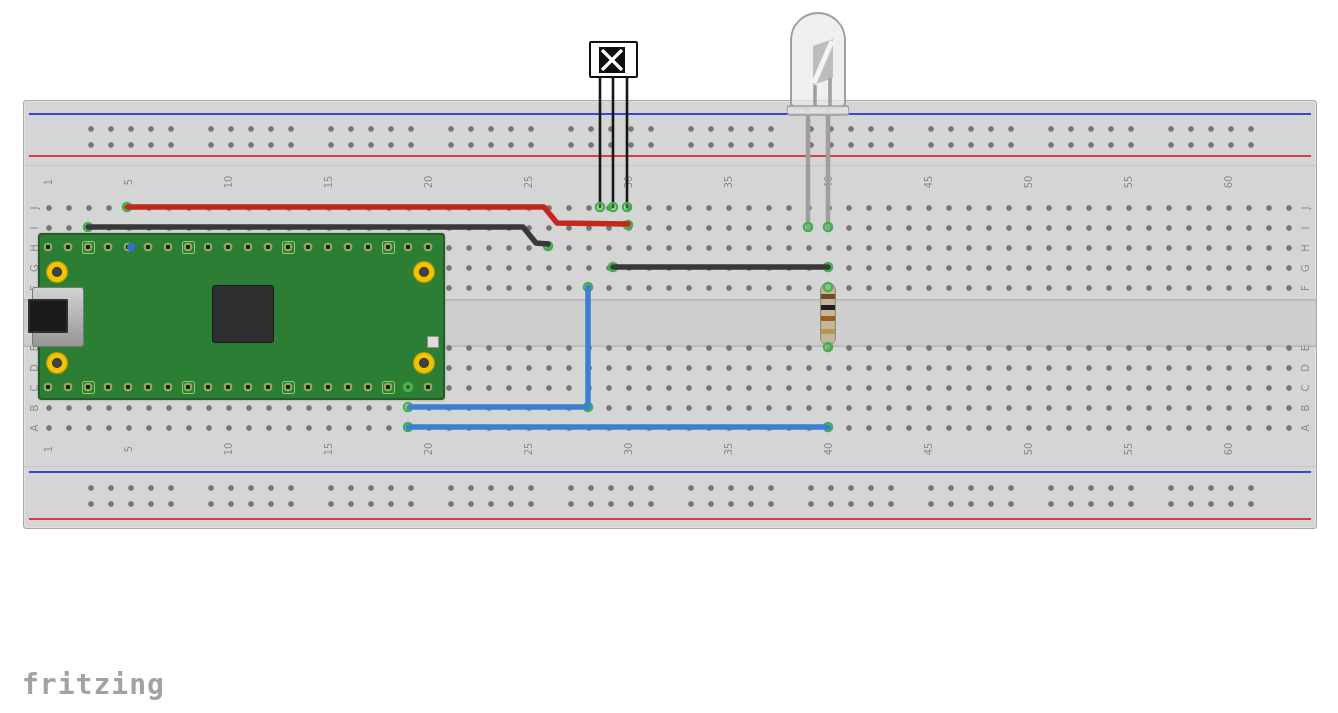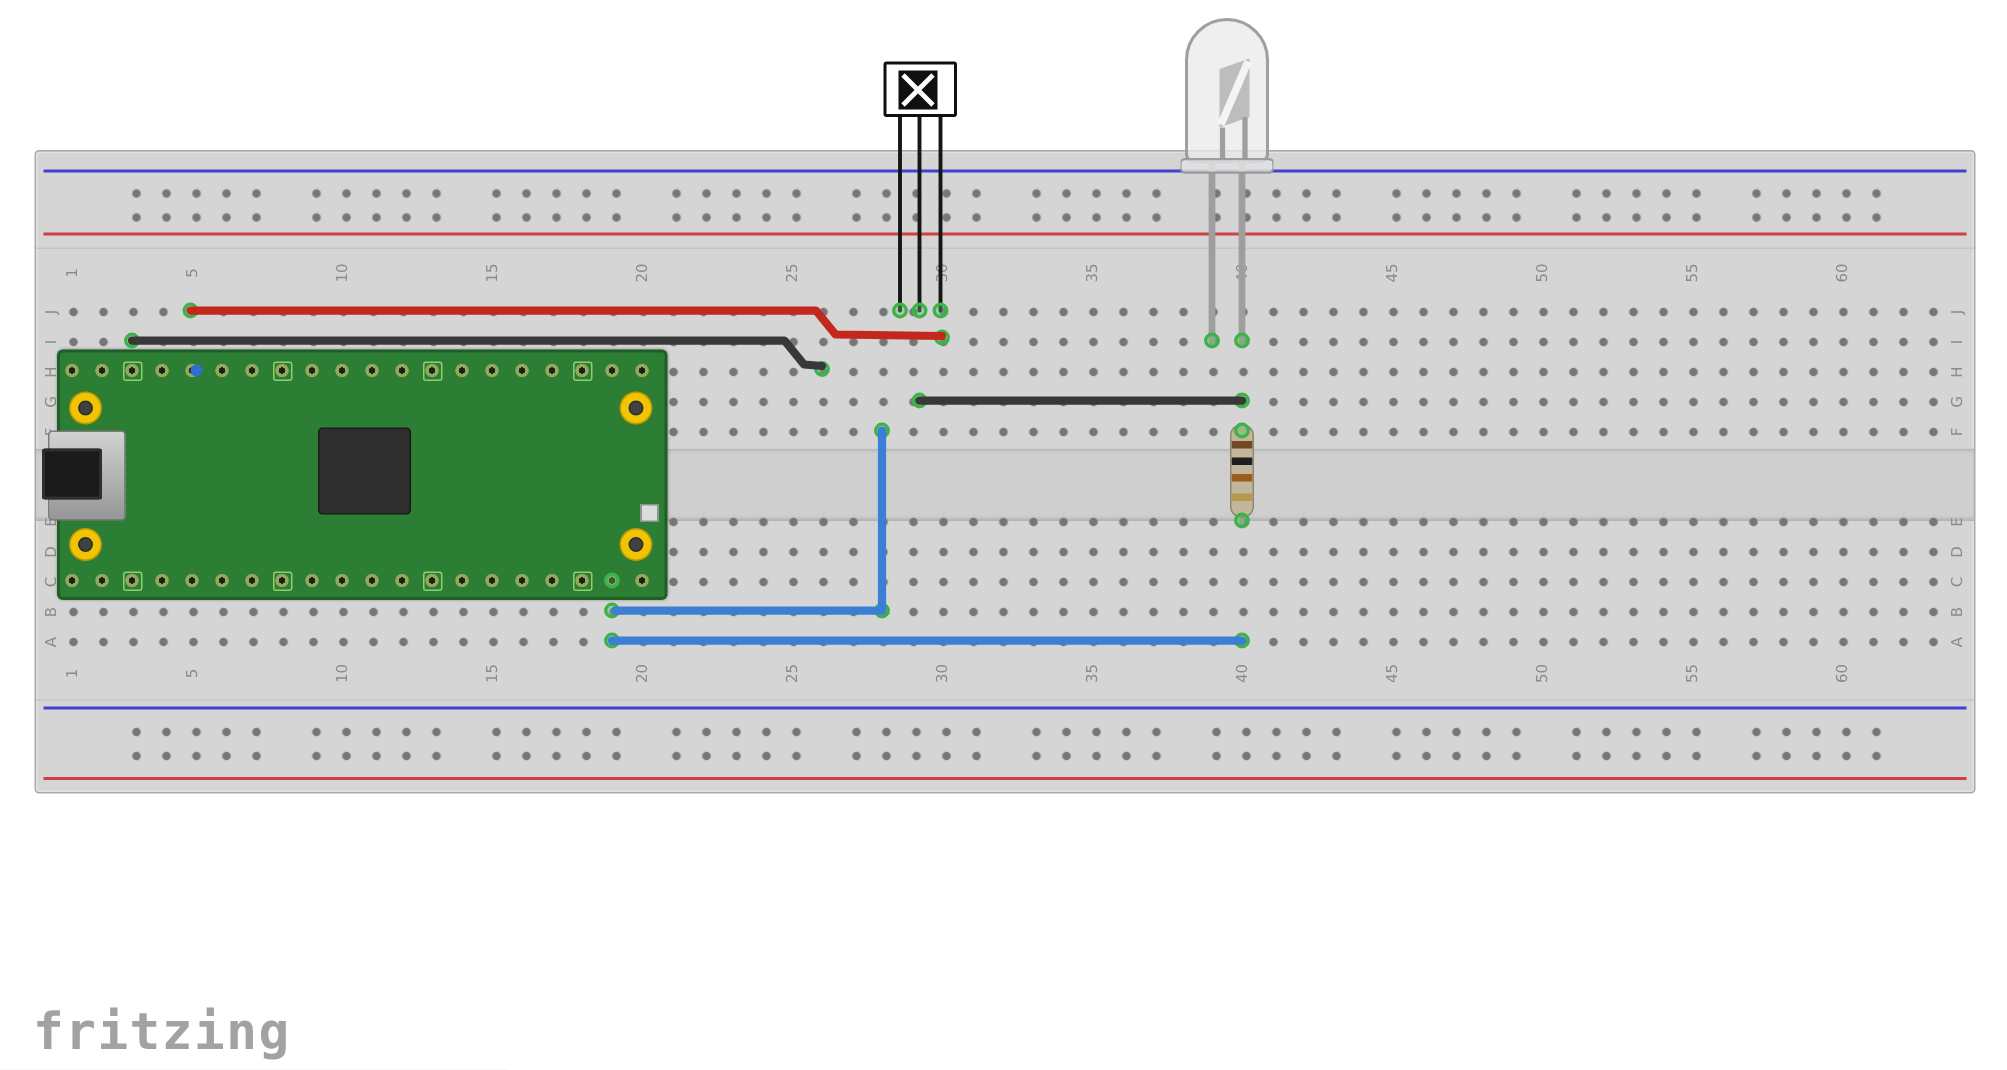--- a/index.html
+++ b/index.html
@@ -43,21 +43,21 @@
   .led-dot{position:absolute;left:89px;top:10px;width:8px;height:8px;background:#2e6fd0;border-radius:50%;}
   .small-pad{position:absolute;left:389px;top:103px;width:10px;height:10px;background:#dcdcdc;border:1px solid #8f8f8f;}
   .ir-box{position:absolute;left:589px;top:41px;width:49px;height:37px;background:#ffffff;
     border:2.5px solid #101010;border-radius:2px;box-sizing:border-box;}
   .ir-box svg{position:absolute;left:6px;top:2px;}
   .led-wrap{position:absolute;left:787px;top:6px;width:62px;height:124px;}
   .resistor{position:absolute;left:820px;top:283px;width:16px;height:62px;background:#c2b79b;
     border:1px solid #8e8671;border-radius:7px;overflow:hidden;box-sizing:border-box;}
   .band{position:absolute;left:0;width:100%;height:5px;}
   .logo{position:absolute;left:22px;top:668px;font-family:"DejaVu Sans Mono","Liberation Mono",monospace;
-    font-weight:bold;font-size:34px;color:#a2a2a2;letter-spacing:1px;z-index:1;}
+    font-weight:bold;font-size:28px;color:#a2a2a2;letter-spacing:1px;z-index:1;}
 </style>
 </head>
 <body>
 
 <div class="stage">
 
   <div class="breadboard">
     <div class="rail-line" style="left:5px;top:12px;width:1282px;background:#4242d0"></div>
     <div class="rail-line" style="left:5px;top:54px;width:1282px;background:#cf4040"></div>
     <div class="rail-dots" style="left:57px;top:20px;width:1180px;height:32px"></div>

